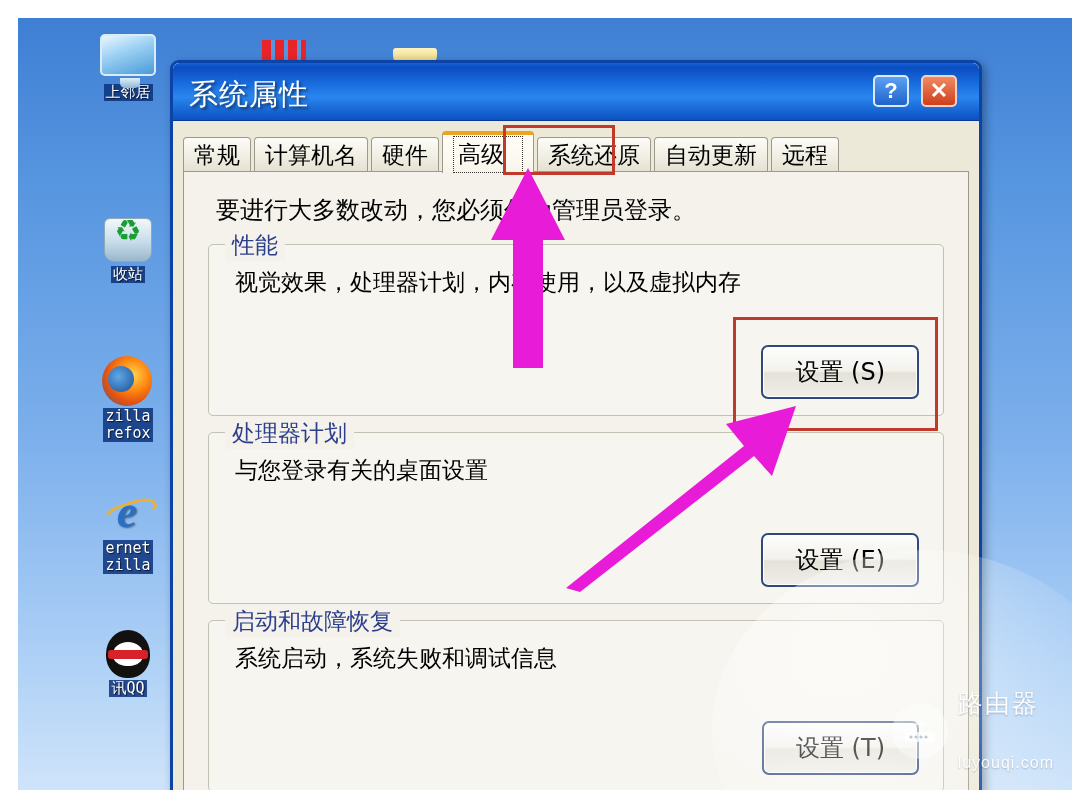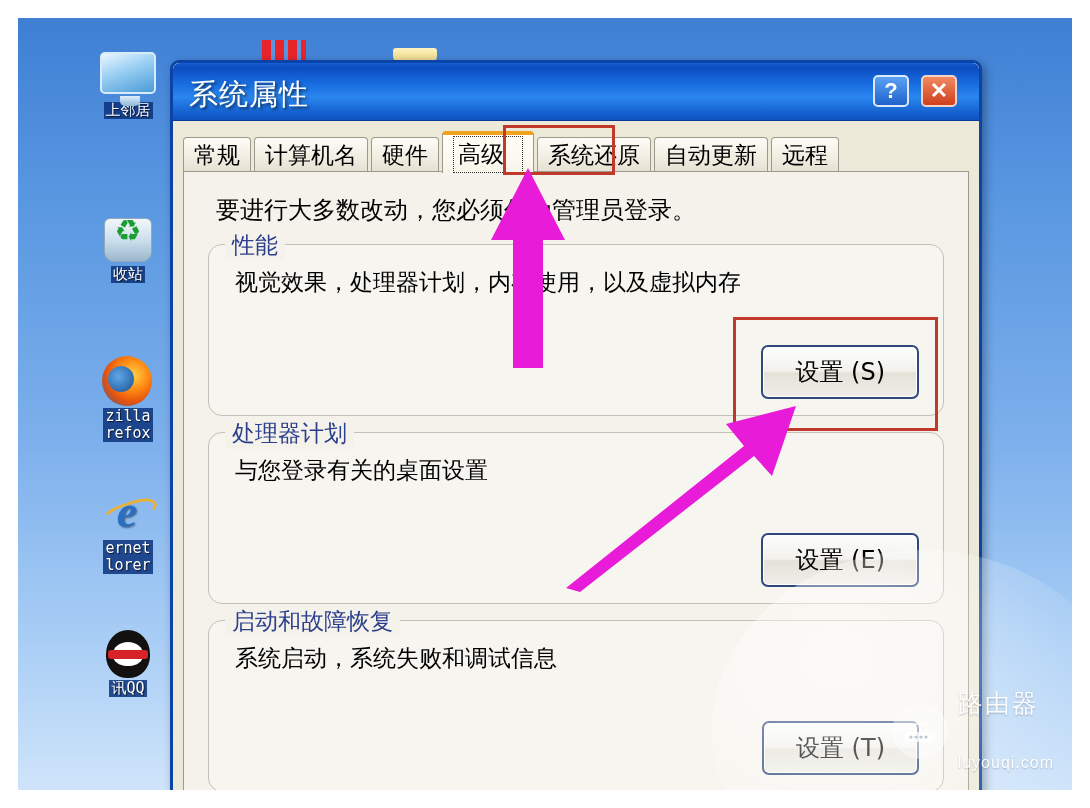--- a/index.html
+++ b/index.html
@@ -161,21 +161,21 @@
     background:#f4f2ea;
     border:1px solid #9d9a8d; border-bottom:none;
     border-radius:0 0 4px 4px;
     padding:16px 18px 0 18px;
   }
   #admin-note{
     font-size:24px; color:#000; margin:6px 0 18px 14px;
     font-family:"DejaVu Sans","Liberation Sans",sans-serif;
   }
   .group{
-    position:relative; border:1px solid #c3c0b4; border-radius:14px;
+    position:relative; border:1px solid #c3c0b4; border-radius:5px;
     margin:0 6px 16px 6px; padding:22px 18px 16px 18px; height:172px;
     background:#f7f5ef;
   }
   .group-title{
     position:absolute; left:16px; top:-15px; background:#f4f2ea; padding:0 7px;
     color:#2b3f8c; font-size:23px;
     font-family:"DejaVu Sans","Liberation Sans",sans-serif;
   }
   .group-desc{
     font-size:23px; color:#000; margin-left:8px;
@@ -217,21 +217,21 @@
 </head>
 <body>
 
 <div id="frame">
 
   <div id="desktop">
 
     <div class="top-blob blob-red"></div>
     <div class="top-blob blob-yellow"></div>
 
-    <div class="dicon" style="top:32px;text-decoration:underline;">
+    <div class="dicon" style="top:14px;text-decoration:underline;">
       <span class="glyph">
           <i class="ico-monitor"></i>
         </span>
       <span class="lbl">上邻居</span>
     </div>
 
     <div class="dicon" style="top:196px;">
       <span class="glyph">
           <i class="ico-bin"></i>
         </span>
@@ -244,21 +244,21 @@
         </span>
       <span class="lbl" style="white-space:pre;">zilla
 refox</span>
     </div>
 
     <div class="dicon" style="top:470px;">
       <span class="glyph">
           <i class="ico-ie">e</i>
         </span>
       <span class="lbl" style="white-space:pre;">ernet
-lorer</span>
+zilla</span>
     </div>
 
     <div class="dicon" style="top:610px;">
       <span class="glyph">
           <i class="ico-qq"></i>
         </span>
       <span class="lbl">讯QQ</span>
     </div>
 
     <div id="dialog">

